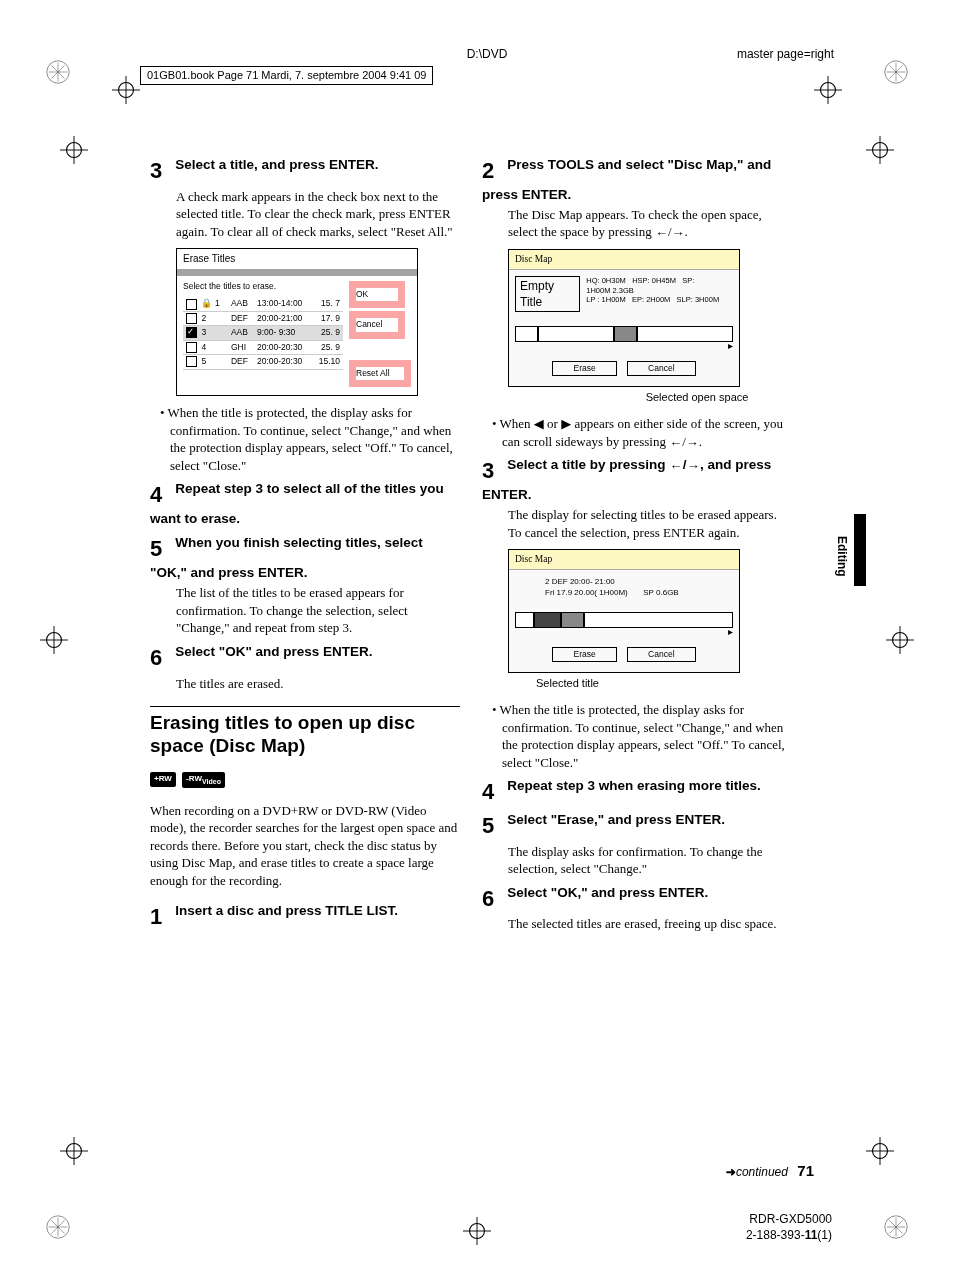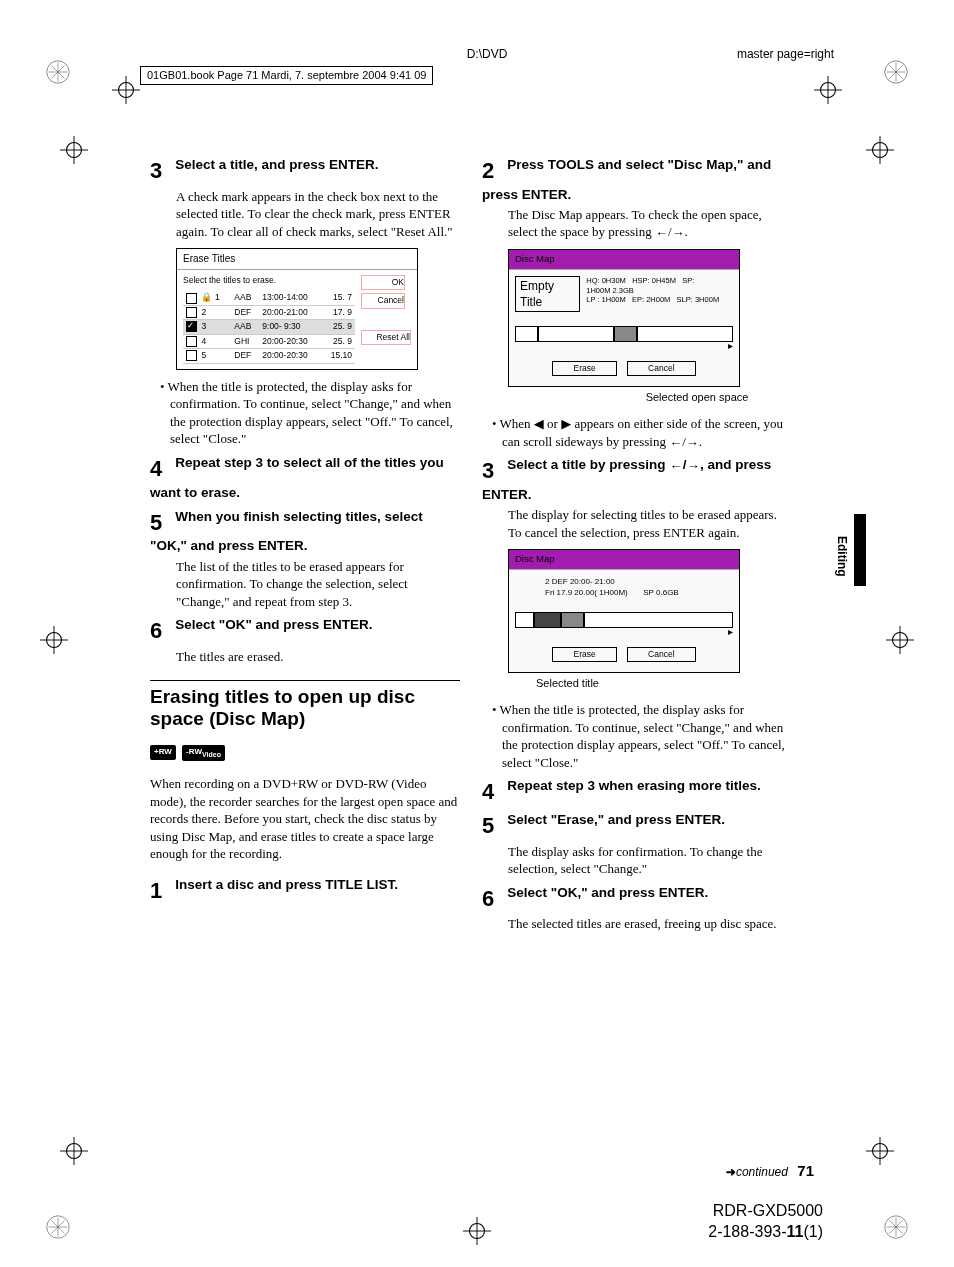--- a/index.html
+++ b/index.html
@@ -100,45 +100,45 @@
   }
   .badge sub { font-size: 7px; }
   .panel {
     border: 1px solid #000;
     font-family: Arial, Helvetica, sans-serif;
     font-size: 9px;
     margin: 8px 0 8px 26px;
     width: 240px;
   }
   .panel-title {
-    border-bottom: 1px solid #a3a3a3;
+    border-bottom: 7px solid #a3a3a3;
     padding: 3px 6px;
     font-size: 10px;
   }
   .panel-body { padding: 5px 6px; }
   table.tlist { border-collapse: collapse; width: 100%; font-size: 8.5px; }
   table.tlist td { padding: 1px 3px; border-bottom: 0.5px solid #ccc; }
   .btn {
     display: block;
-    border: 1px solid #fca5a5;
-    text-align: right;
+    border: 7px solid #fca5a5;
+    text-align: left;
     font-size: 8.5px;
     padding: 1px 0;
     margin-bottom: 3px;
     width: 42px;
   }
   .dm {
     border: 1px solid #000;
     font-family: Arial, Helvetica, sans-serif;
     font-size: 8.5px;
     margin: 8px 0 2px 26px;
     width: 230px;
     background: #f9f9f9;
   }
-  .dm-title { padding: 3px 6px; border-bottom: 1px solid #aaa; font-size: 9.5px; background:#a21caf;}
+  .dm-title { padding: 3px 6px; border-bottom: 1px solid #aaa; font-size: 9.5px; background:#fef9c3;font-family:Liberation Serif, serif;}
   .dm-body { padding: 6px; }
   .bars { display:flex; gap:0; height:16px; margin-top:14px; position:relative; }
   .bar { border:0.7px solid #000; background:#fff; }
   .hbtn {
     display:inline-block; border:1px solid #000; font-size:8.5px;
     padding:1px 20px; margin: 8px 4px 4px 4px; text-align:center;
   }
   .caption { font-family: Arial, sans-serif; font-size: 11px; text-align:center; margin-top:3px; }
   .vtab {
     position: absolute;
@@ -158,25 +158,25 @@
     position: absolute;
     right: 140px;
     bottom: 102px;
     font-family: Arial, sans-serif;
     font-size: 12px;
   }
   .continued .arrow { font-weight:bold; }
   .continued .pg { font-weight: bold; font-size: 15px; margin-left:6px;}
   .footer {
     position: absolute;
-    right: 131px;
+    right: 122px;
     bottom: 40px;
     text-align: right;
     font-family: Arial, sans-serif;
-    font-size: 16px;
+    font-size: 12px;
   }
   .ck { display:inline-block; width:9px; height:9px; border:1px solid #000; vertical-align:middle; margin-right:2px;}
   .lock { font-size:9px; }
   .rowlabel { border:1px solid #000; padding:1px 4px; font-size:12px;}
   .midcross {
     position:absolute;
     left: 50%; bottom: 38px;
     transform: translateX(-50%);
   }
 </style>

